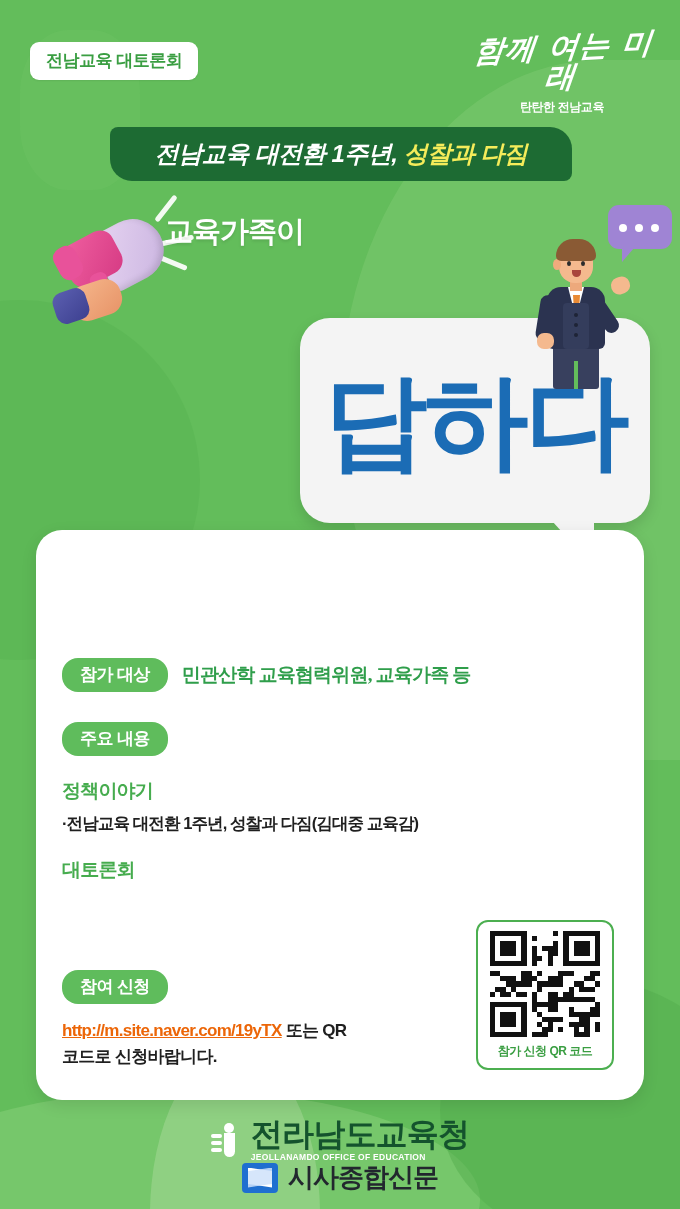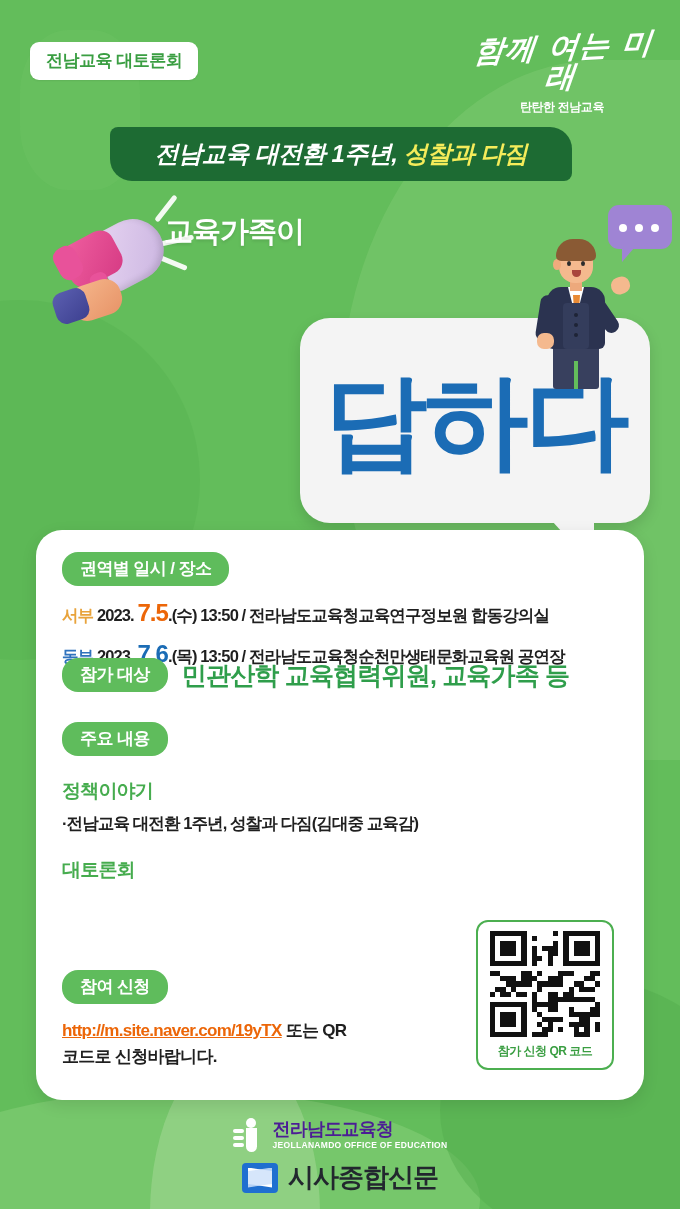--- a/index.html
+++ b/index.html
@@ -162,21 +162,21 @@
   .sec-when{left:26px;top:22px;}
   .row{
     font-size:16.5px;font-weight:bold;color:#1f1f1f;
     letter-spacing:-.9px;white-space:nowrap;margin-top:13px;
   }
   .reg-w{color:#e8a33b;} .reg-e{color:#2f72bd;}
   .big-d{font-size:24px;font-weight:bold;}
   .d-w{color:#ec6608;} .d-e{color:#1b6cb5;}
 
   .sec-target{left:26px;top:128px;display:flex;align-items:center;gap:14px;}
-  .target-val{font-size:25px;font-weight:bold;color:#2f9e4b;letter-spacing:-.8px;white-space:nowrap;}
+  .target-val{font-size:19px;font-weight:bold;color:#2f9e4b;letter-spacing:-.8px;white-space:nowrap;font-family:Liberation Serif, serif;}
 
   .sec-content{left:26px;top:192px;}
   .sub-h{font-size:19px;font-weight:bold;color:#46ac4e;letter-spacing:-.8px;margin-top:22px;}
   .bul{font-size:16.5px;font-weight:bold;color:#1f1f1f;letter-spacing:-.9px;margin-top:9px;white-space:nowrap;}
 
   .sec-apply{left:26px;top:440px;}
   .apply-line{font-size:17px;font-weight:bold;color:#1f1f1f;letter-spacing:-.7px;margin-top:14px;line-height:1.55;max-width:400px;}
   .url{color:#ec6608;}
 
   
@@ -194,21 +194,21 @@
   .footer{position:absolute;left:0;top:1112px;width:680px;height:97px;}
   .logo-row{position:absolute;left:0;width:680px;display:flex;align-items:center;justify-content:center;gap:10px;}
   .logo-row.r1{top:6px;} .logo-row.r2{top:48px;}
   .mark-edu{width:30px;height:34px;position:relative;}
   .mark-edu .dot{position:absolute;left:13px;top:0;width:10px;height:10px;background:#ffffff;border-radius:50%;}
   .mark-edu .stem{position:absolute;left:13px;top:10px;width:11px;height:24px;background:#ffffff;border-radius:0 0 7px 7px;}
   .mark-edu .b1{position:absolute;left:0;top:11px;width:11px;height:4px;background:#ffffff;border-radius:2px;}
   .mark-edu .b2{position:absolute;left:0;top:18px;width:11px;height:4px;background:#ffffff;border-radius:2px;}
   .mark-edu .b3{position:absolute;left:0;top:25px;width:11px;height:4px;background:#ffffff;border-radius:2px;}
   .edu-txt{display:flex;flex-direction:column;line-height:1;}
-  .edu-ko{font-size:18px;font-weight:bold;color:#4c1d95;letter-spacing:-.8px;}
+  .edu-ko{font-size:32px;font-weight:bold;color:#14532d;letter-spacing:-.8px;}
   .edu-en{font-size:8.5px;font-weight:bold;color:#ffffff;letter-spacing:.3px;margin-top:3px;}
   .mark-news{width:36px;height:30px;position:relative;}
   .mark-news .book{position:absolute;left:0;top:0;width:36px;height:30px;background:#1f6fd0;border-radius:4px;}
   .mark-news .pg{position:absolute;left:6px;top:5px;width:24px;height:20px;background:#ffffff;clip-path:polygon(0 0,100% 18%,100% 100%,0 82%);}
   .mark-news .pg2{position:absolute;left:6px;top:5px;width:24px;height:20px;background:#cfe2fa;clip-path:polygon(0 18%,100% 0,100% 82%,0 100%);opacity:.85;}
   .news-ko{font-size:26px;font-weight:bold;color:#22272e;letter-spacing:-1px;}
 </style>
 </head>
 <body>
 
@@ -280,35 +280,20 @@
       <div class="p-eye p-e1"></div>
       <div class="p-eye p-e2"></div>
       <div class="p-mouth"></div>
       <div class="p-hand-l"></div>
       <div class="p-hand-r"></div>
     </div>
   </div>
 
   <div class="card">
 
-    <div class="sec sec-when">
-      <div class="pill">권역별 일시 / 장소</div>
-
-      <div class="row">
-        <span class="reg-w">서부</span>
-        <span>2023.</span>
-        <span class="big-d d-w">7.5</span><span>.(수) 13:50 / 전라남도교육청교육연구정보원 합동강의실</span>
-      </div>
-
-      <div class="row">
-        <span class="reg-e">동부</span>
-        <span>2023.</span>
-        <span class="big-d d-e">7.6</span><span>.(목) 13:50 / 전라남도교육청순천만생태문화교육원 공연장</span>
-      </div>
-    </div>
 
     <div class="sec sec-target">
       <div class="pill">참가 대상</div>
       <div class="target-val">민관산학 교육협력위원, 교육가족 등</div>
     </div>
 
     <div class="sec sec-content">
       <div class="pill">주요 내용</div>
 
       <div class="sub-h">정책이야기</div>

